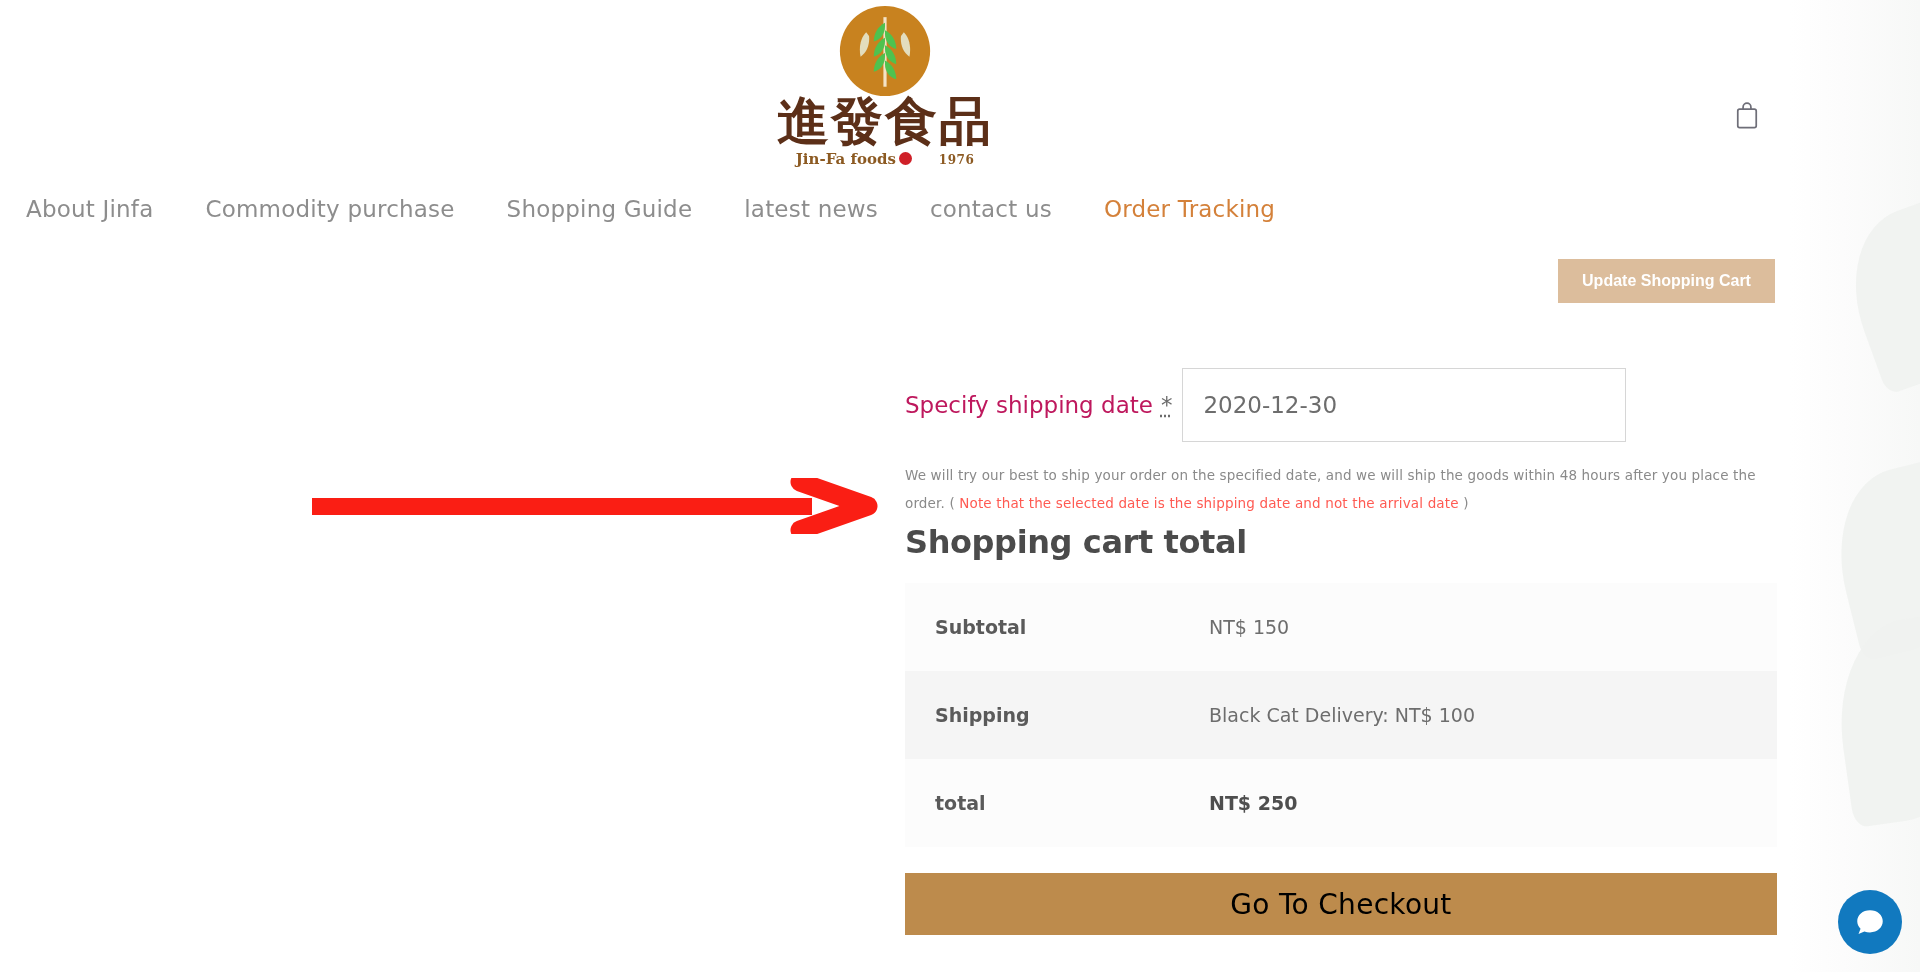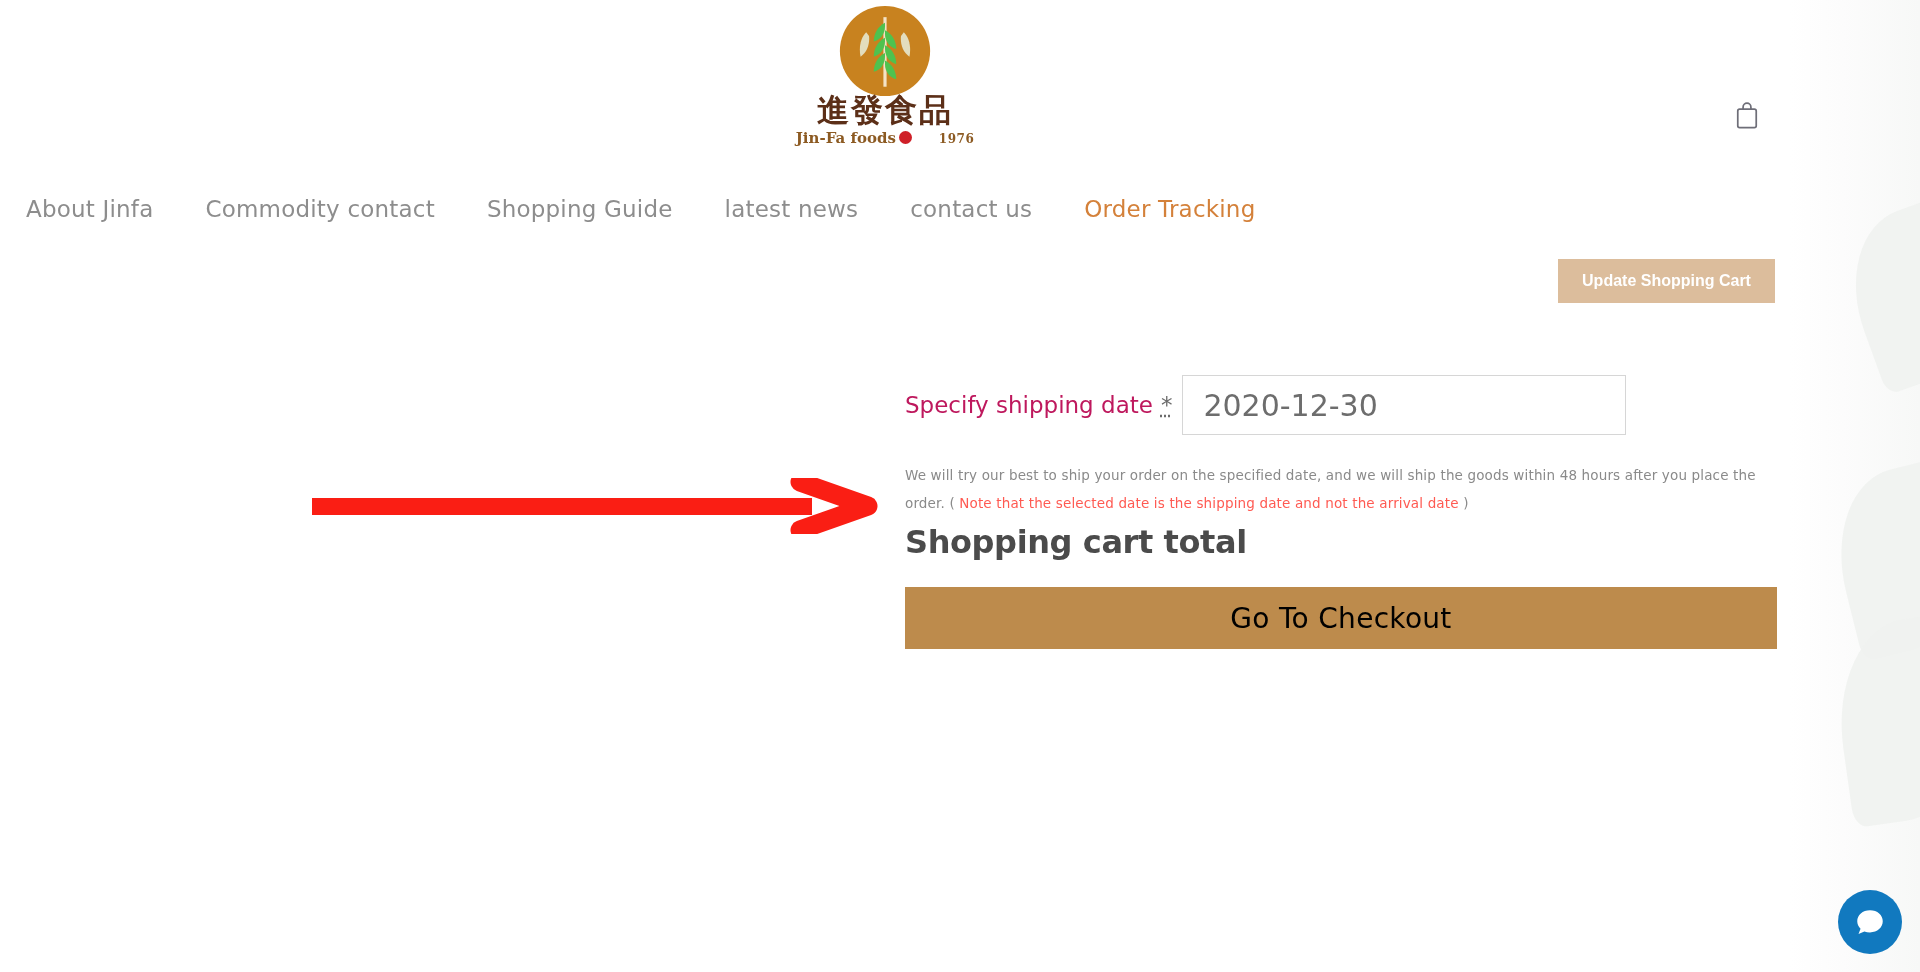--- a/index.html
+++ b/index.html
@@ -43,21 +43,21 @@
     position: absolute;
     left: 760px; top: 4px;
     width: 250px;
     text-align: center;
   }
   .logo-mark { width: 94px; height: 94px; margin: 0 auto; display: block; }
   .logo-cn {
     display: block;
     margin-top: -4px;
     font-family: "DejaVu Sans", sans-serif;
-    font-size: 32px;
+    font-size: 52px;
     font-weight: 700;
     letter-spacing: 2px;
     color: #5c2f18;
     line-height: 1.05;
     white-space: nowrap;
   }
   .logo-en {
     display: block;
     margin-top: 1px;
     font-family: "DejaVu Serif", serif;
@@ -140,24 +140,24 @@
     white-space: nowrap;
   }
   .req-star {
     color: #6b6b6b;
     margin-left: 8px;
     font-size: 23px;
     text-decoration: underline dotted;
   }
   .ship-date-input {
     margin-left: 10px;
-    width: 444px; height: 60px;
+    width: 444px; height: 74px;
     border: 1px solid #d6d6d6;
     background: #ffffff;
-    font-size: 30px;
+    font-size: 23px;
     color: #6d6d6d;
     font-family: "DejaVu Sans", sans-serif;
     padding: 0 20px;
     outline: none;
   }
 
   .ship-note {
     margin-top: 24px;
     width: 860px;
     font-size: 13.5px;
@@ -280,21 +280,21 @@
     <div class="cart-icon-btn">
       <svg viewBox="0 0 24 26" width="30" height="30">
         <rect x="4" y="8" width="16" height="16" rx="1.6" fill="none" stroke="#6e6e78" stroke-width="1.5"></rect>
         <path d="M8.6 8.5 V6.2 A3.4 3.4 0 0 1 15.4 6.2 V8.5" fill="none" stroke="#6e6e78" stroke-width="1.5"></path>
       </svg>
     </div>
   </div>
 
   <nav class="nav">
     <span class="nav-item">About Jinfa</span>
-    <span class="nav-item">Commodity contact</span>
+    <span class="nav-item">Commodity purchase</span>
     <span class="nav-item">Shopping Guide</span>
     <span class="nav-item">latest news</span>
     <span class="nav-item">contact us</span>
     <span class="nav-item active">Order Tracking</span>
   </nav>
 
   <button class="update-cart-btn">Update Shopping Cart</button>
 
   <div class="cart-totals">
 
@@ -303,20 +303,36 @@
       <span class="req-star">*</span>
       <input class="ship-date-input" type="text" value="2020-12-30" style="">
     </div>
 
     <p class="ship-note">
       <span>We will try our best to ship your order on the specified date, and we will ship the goods within 48 hours after you place the order. ( </span><span class="warn">Note that the selected date is the shipping date and not the arrival date</span><span> )</span>
     </p>
 
     <h2 class="totals-title">Shopping cart total</h2>
 
+    <table class="totals-table">
+      <tbody>
+        <tr class="plain">
+          <th>Subtotal</th>
+          <td>NT$ 150</td>
+        </tr>
+        <tr class="shade">
+          <th>Shipping</th>
+          <td>Black Cat Delivery: NT$ 100</td>
+        </tr>
+        <tr class="plain">
+          <th>total</th>
+          <td class="strong">NT$ 250</td>
+        </tr>
+      </tbody>
+    </table>
 
     <button class="checkout-btn">Go To Checkout</button>
   </div>
 
   <svg class="anno-arrow" viewBox="0 0 580 56">
     <rect x="0" y="20" width="500" height="17" fill="#fa1e14"></rect>
     <path d="M488 4 L556 28 L488 52" fill="none" stroke="#fa1e14" stroke-width="19" stroke-linecap="round" stroke-linejoin="round"></path>
   </svg>
 
   <div class="chat-widget">

